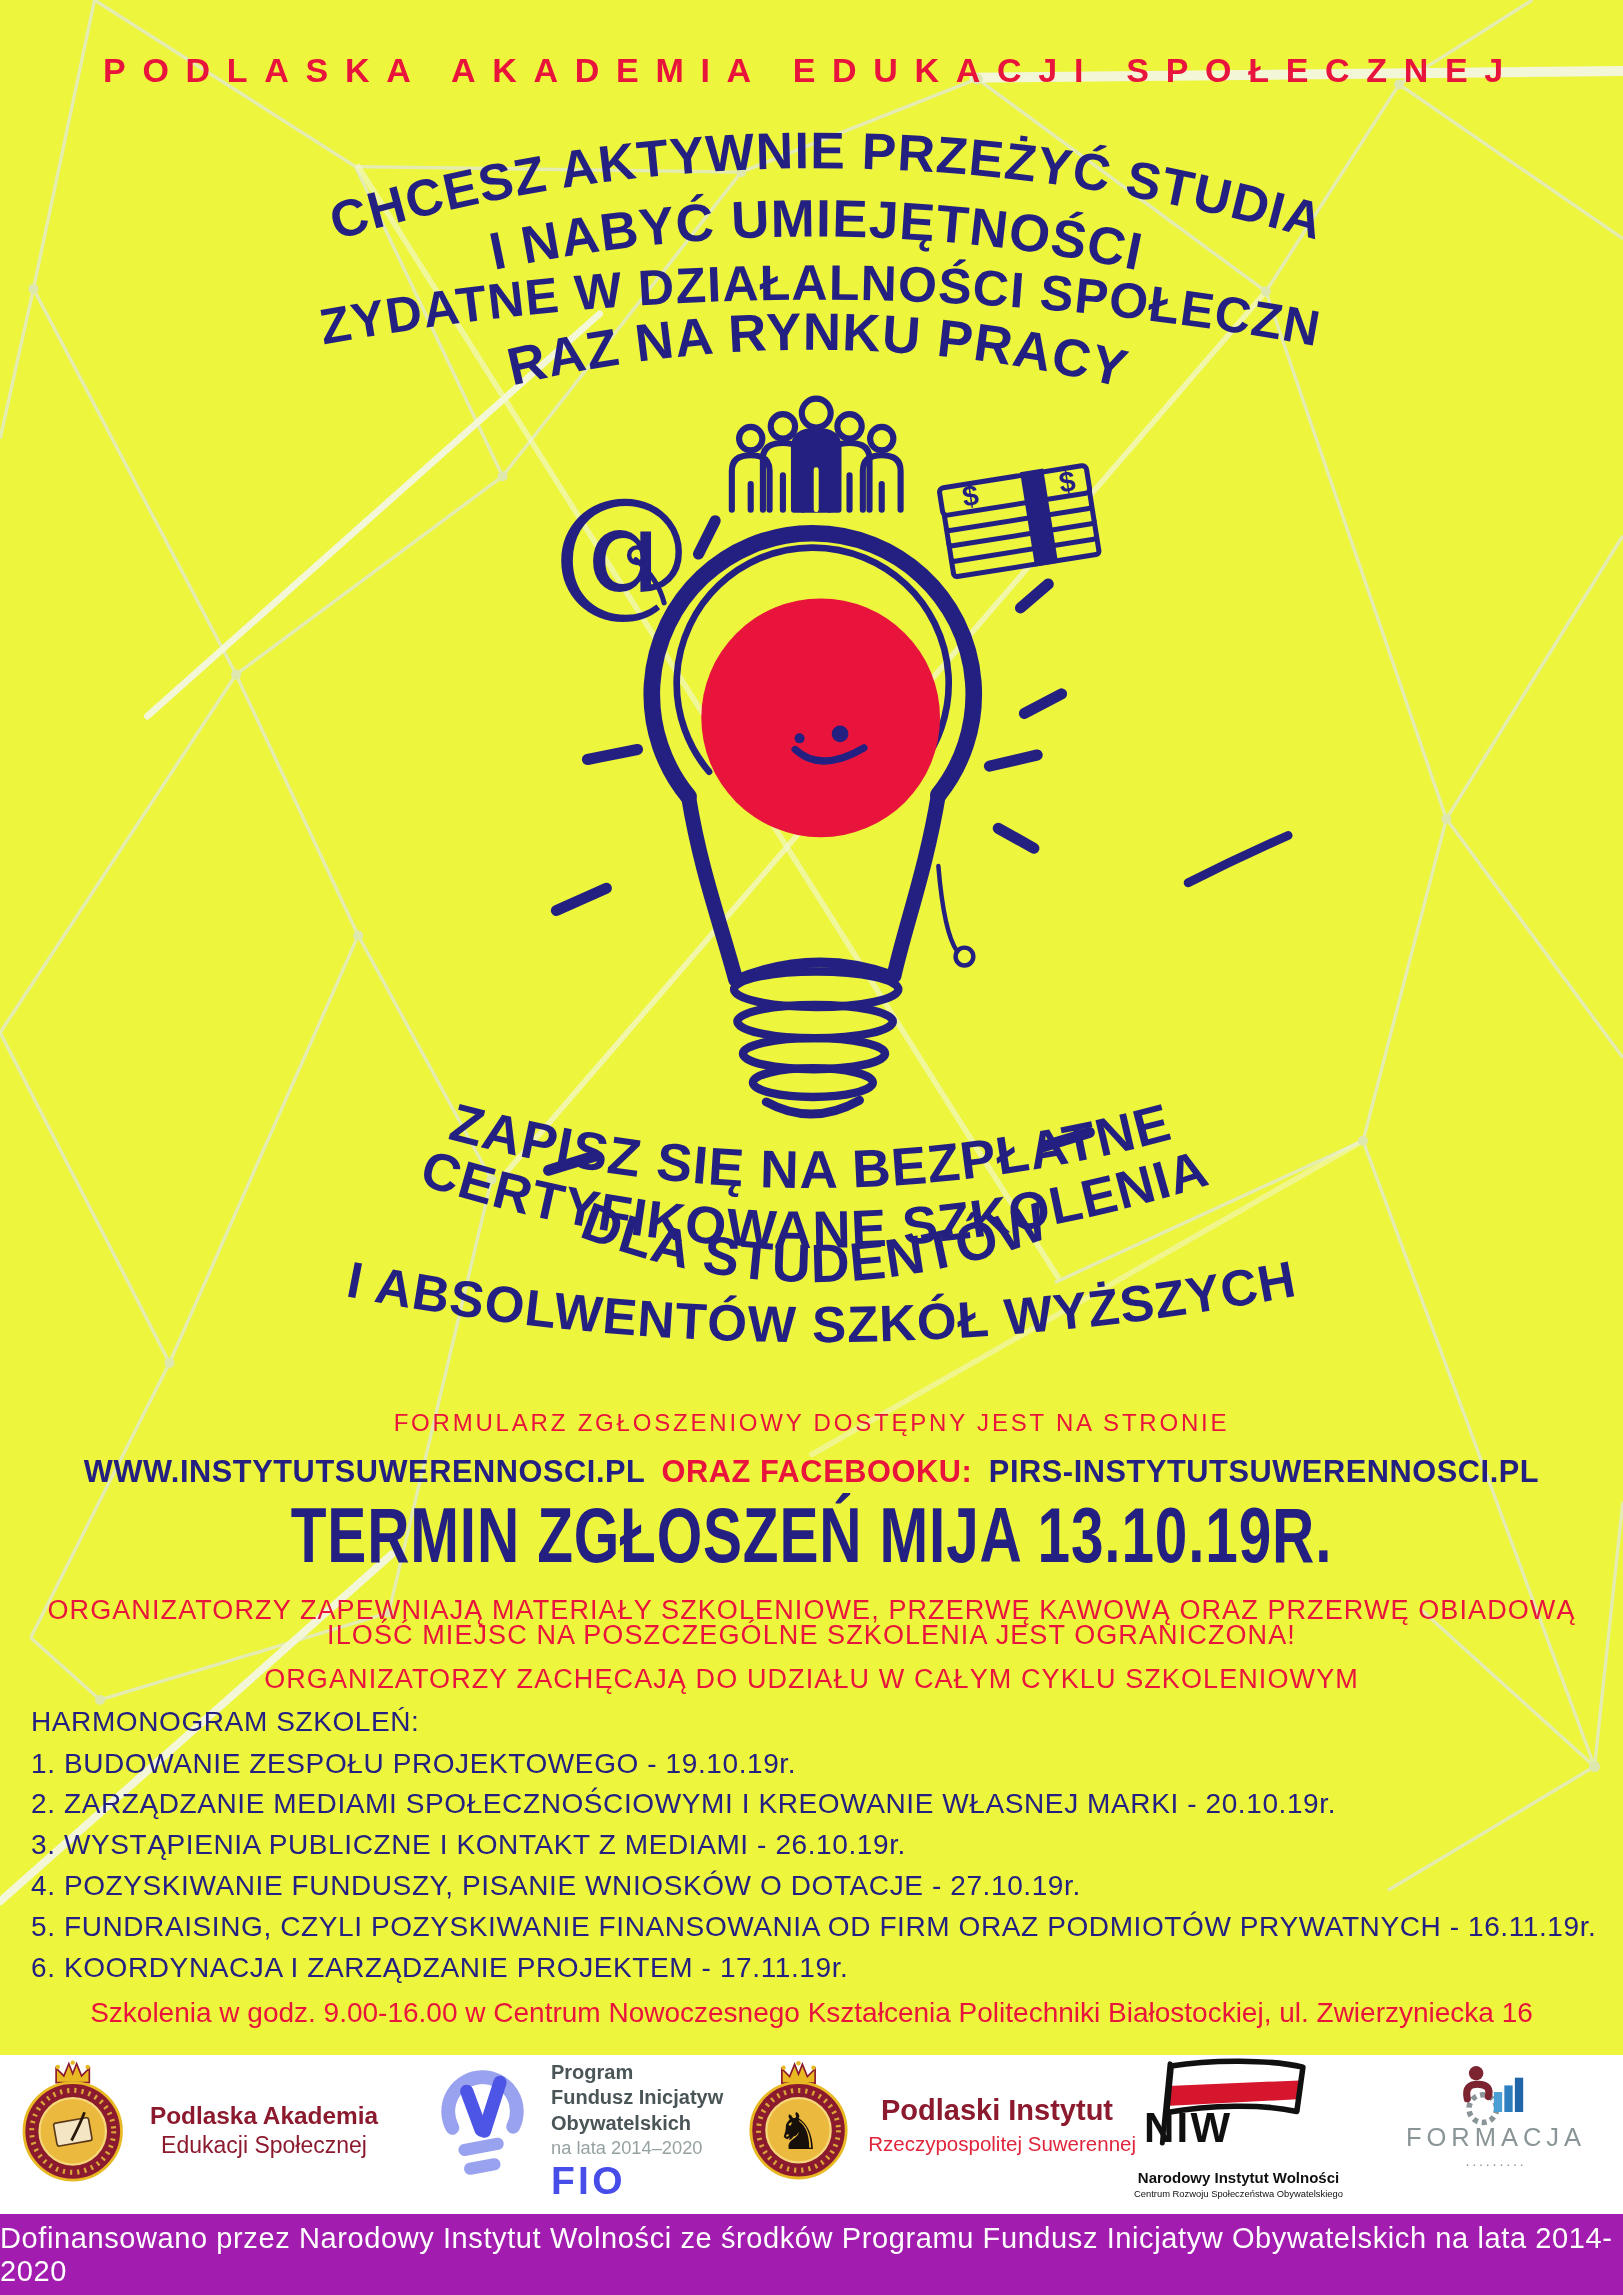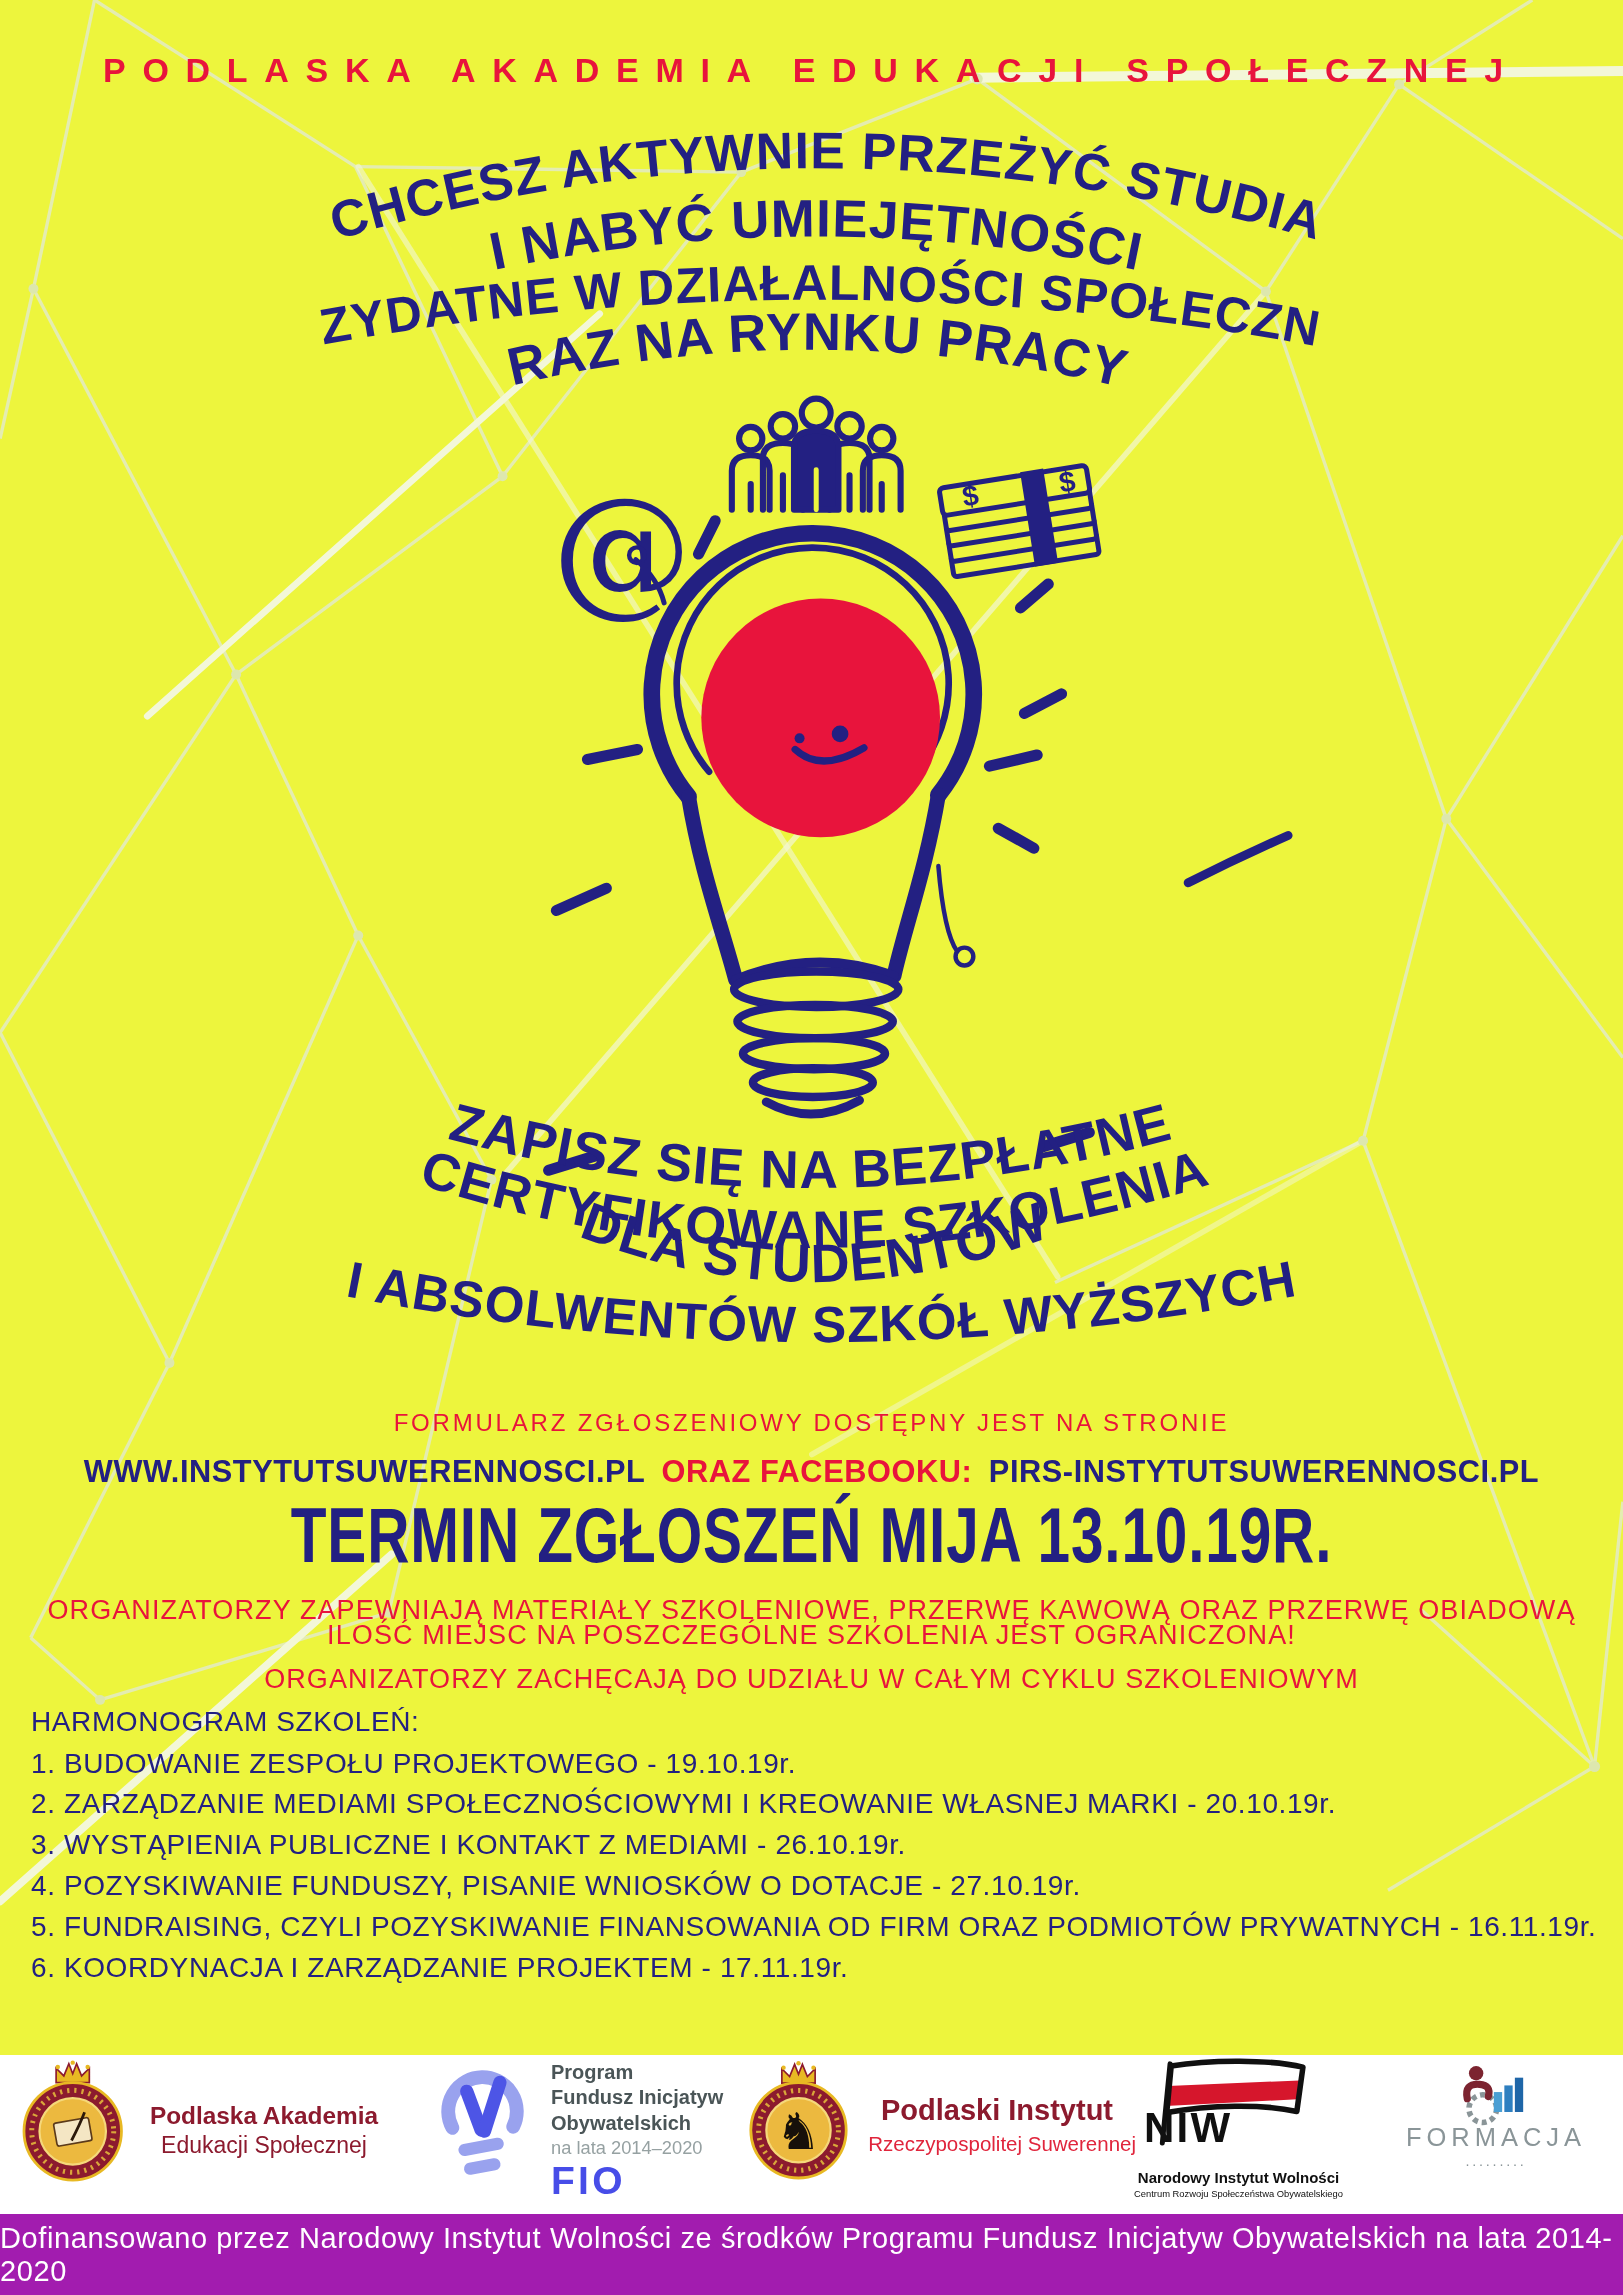--- a/index.html
+++ b/index.html
@@ -235,20 +235,21 @@
   <div class="abs center txt note n3">ORGANIZATORZY ZACHĘCAJĄ DO UDZIAŁU W CAŁYM CYKLU SZKOLENIOWYM</div>
 
   <div class="abs txt sched h0">HARMONOGRAM SZKOLEŃ:</div>
   <div class="abs txt sched i0">1. BUDOWANIE ZESPOŁU PROJEKTOWEGO - 19.10.19r.</div>
   <div class="abs txt sched i1">2. ZARZĄDZANIE MEDIAMI SPOŁECZNOŚCIOWYMI I KREOWANIE WŁASNEJ MARKI - 20.10.19r.</div>
   <div class="abs txt sched i2">3. WYSTĄPIENIA PUBLICZNE I KONTAKT Z MEDIAMI - 26.10.19r.</div>
   <div class="abs txt sched i3">4. POZYSKIWANIE FUNDUSZY, PISANIE WNIOSKÓW O DOTACJE - 27.10.19r.</div>
   <div class="abs txt sched i4">5. FUNDRAISING, CZYLI POZYSKIWANIE FINANSOWANIA OD FIRM ORAZ PODMIOTÓW PRYWATNYCH - 16.11.19r.</div>
   <div class="abs txt sched i5">6. KOORDYNACJA I ZARZĄDZANIE PROJEKTEM - 17.11.19r.</div>
 
+  <div class="abs center txt venue">Szkolenia w godz. 9.00-16.00 w Centrum Nowoczesnego Kształcenia Politechniki Białostockiej, ul. Zwierzyniecka 16</div>
 
   <div class="footer">
 
     <svg class="abs" style="left:19px;top:4.4px;" width="108" height="128" viewBox="0 0 195 230">
       <path d="M 67 42 L 67 16 L 81 30 L 90 8 L 97 26 L 104 8 L 113 30 L 127 16 L 127 42 Z" fill="#e8b923" stroke="#8c1a2e" stroke-width="3"></path>
       <circle cx="70" cy="14" r="4" fill="#e8b923"></circle>
         <circle cx="97" cy="6" r="4" fill="#e8b923"></circle>
         <circle cx="124" cy="14" r="4" fill="#e8b923"></circle>
       <circle cx="97" cy="130" r="88" fill="#8c1a2e" stroke="#e8b923" stroke-width="5"></circle>
       <circle cx="97" cy="130" r="74" fill="none" stroke="#d9a63a" stroke-width="9" stroke-dasharray="4 9"></circle>

